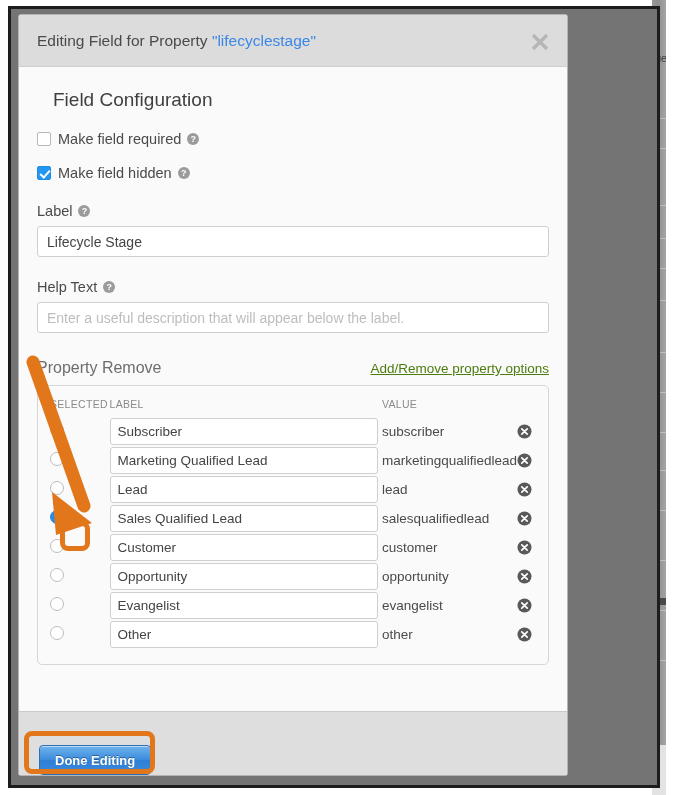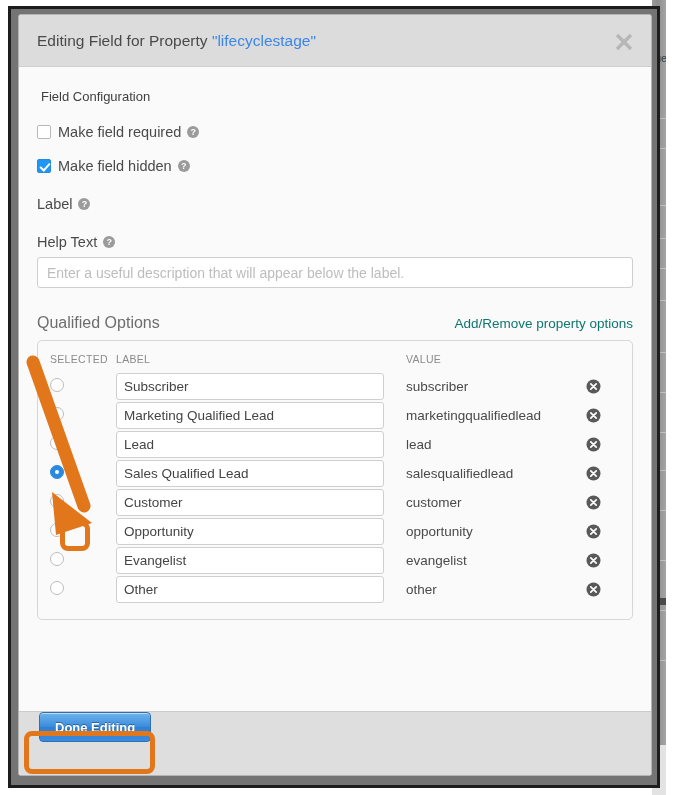--- a/index.html
+++ b/index.html
@@ -47,21 +47,21 @@
   #frame-shadow {
     position: absolute;
     left: 8px; top: 6px; width: 652px; height: 782px;
     background: #747474;
     border: 3px solid #1d1d1d;
   }
 
   
   #modal {
     position: absolute;
-    left: 18px; top: 14px; width: 634px; height: 762px;
+    left: 18px; top: 14px; width: 550px; height: 762px;
     background: #ffffff;
     border: 1px solid #b4b4b4;
     border-radius: 3px;
     overflow: hidden;
     display: flex; flex-direction: column;
   }
   #titlebar {
     height: 52px; flex: 0 0 52px;
     background: #dcdcdc;
     border-bottom: 1px solid #cfcfcf;
@@ -83,22 +83,22 @@
   #close-btn svg { display: block; }
 
   #modal-body {
     flex: 1 1 auto;
     background: #fafafa;
     padding: 22px 18px 0 18px;
     overflow: hidden;
   }
 
   h2#section-title {
-    margin: 0 0 20px 4px;
-    font-size: 13px; font-weight: normal; color: #3f3f3f;
+    margin: 0 0 20px 16px;
+    font-size: 19px; font-weight: normal; color: #3f3f3f;
   }
 
   
   .check-row {
     display: flex; align-items: center;
     margin-bottom: 18px;
     font-size: 14.5px; color: #4a4a4a;
   }
   .cb {
     width: 14px; height: 14px;
@@ -147,21 +147,21 @@
   }
   .textinput::placeholder { color: #bdbdbd; }
 
   
   #options-head {
     display: flex; align-items: baseline; justify-content: space-between;
     margin: 26px 0 8px 0;
   }
   #options-title { font-size: 16px; color: #6d6d6d; }
   #options-link {
-    font-size: 13.5px; color: #0f766e; cursor: pointer;
+    font-size: 13.5px; color: #4d7c0f; cursor: pointer; text-decoration: underline;
   }
   #options-panel {
     border: 1px solid #d6d6d6;
     border-radius: 5px;
     background: #fafafa;
     padding: 10px 12px 14px 12px;
   }
   table#opt-table { width: 100%; border-collapse: collapse; }
   table#opt-table th {
     font-size: 10.5px; color: #8a8a8a; font-weight: normal;
@@ -197,21 +197,21 @@
     outline: none;
   }
   td.c-val { font-size: 13.5px; color: #4a4a4a; padding-left: 4px; }
   .delicon { cursor: pointer; display: block; }
 
   
   #modal-footer {
     flex: 0 0 64px; height: 64px;
     background: #dedede;
     border-top: 1px solid #cbcbcb;
-    display: flex; align-items: flex-start;
+    display: flex; align-items: flex-end;
     padding-left: 20px;
   }
   #done-btn {
     height: 30px; padding: 0 15px;
     border: 1px solid #2f6fb5;
     border-radius: 4px;
     background: linear-gradient(180deg,#6fb3ec 0%, #3d8ddd 48%, #2f7fd4 52%, #3a8ade 100%);
     box-shadow: inset 0 1px 0 rgba(255,255,255,.55);
     color: #fff; font-size: 13px; font-weight: bold;
     text-shadow: 0 -1px 0 rgba(0,0,0,.35);
@@ -286,29 +286,30 @@
     <div class="check-row">
       <span class="cb checked"></span>
       <span>Make field hidden</span>
       <span class="helpicon">?</span>
     </div>
 
     <div class="fieldlabel">
       <span>Label</span>
       <span class="helpicon">?</span>
     </div>
+    <input class="textinput" type="text" value="Lifecycle Stage" style="">
 
     <div class="fieldlabel">
       <span>Help Text</span>
       <span class="helpicon">?</span>
     </div>
     <input class="textinput" type="text" placeholder="Enter a useful description that will appear below the label." style="">
 
     <div id="options-head">
-      <span id="options-title">Qualified Options</span>
+      <span id="options-title">Property Remove</span>
       <span id="options-link">Add/Remove property options</span>
     </div>
 
     <div id="options-panel">
       <table id="opt-table">
         <thead>
           <tr>
             <th class="c-sel">SELECTED</th>
             <th class="c-lab">LABEL</th>
             <th class="c-val">VALUE</th>

